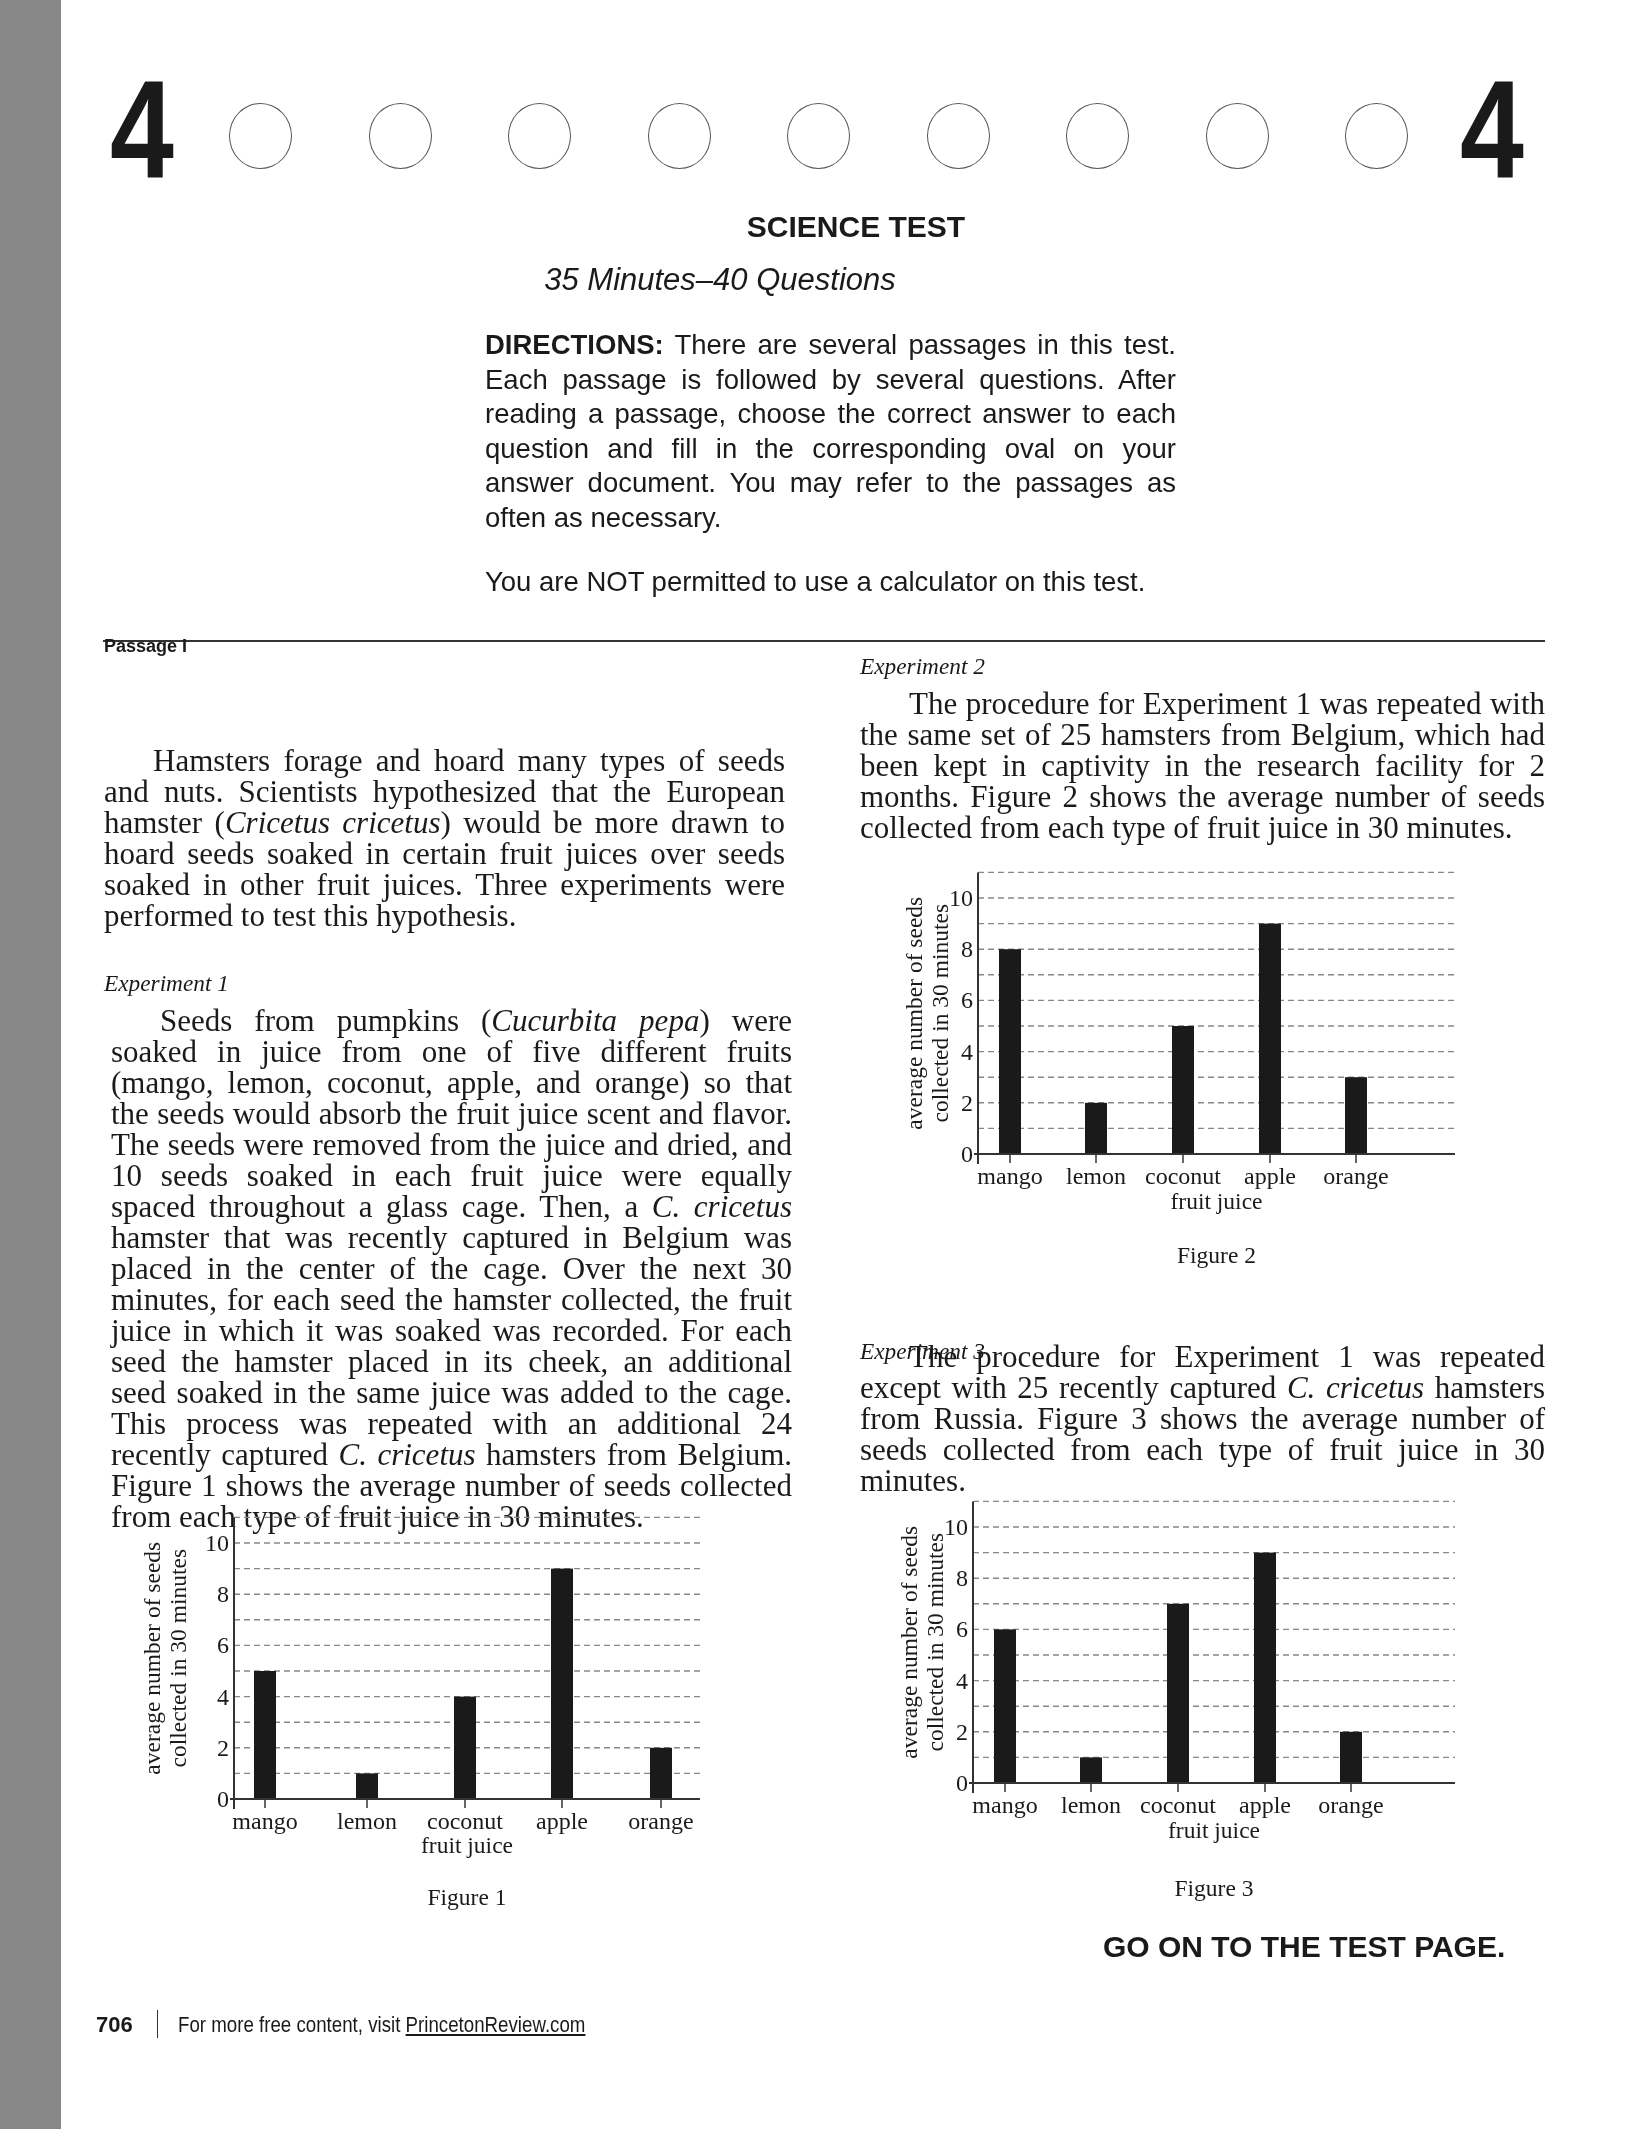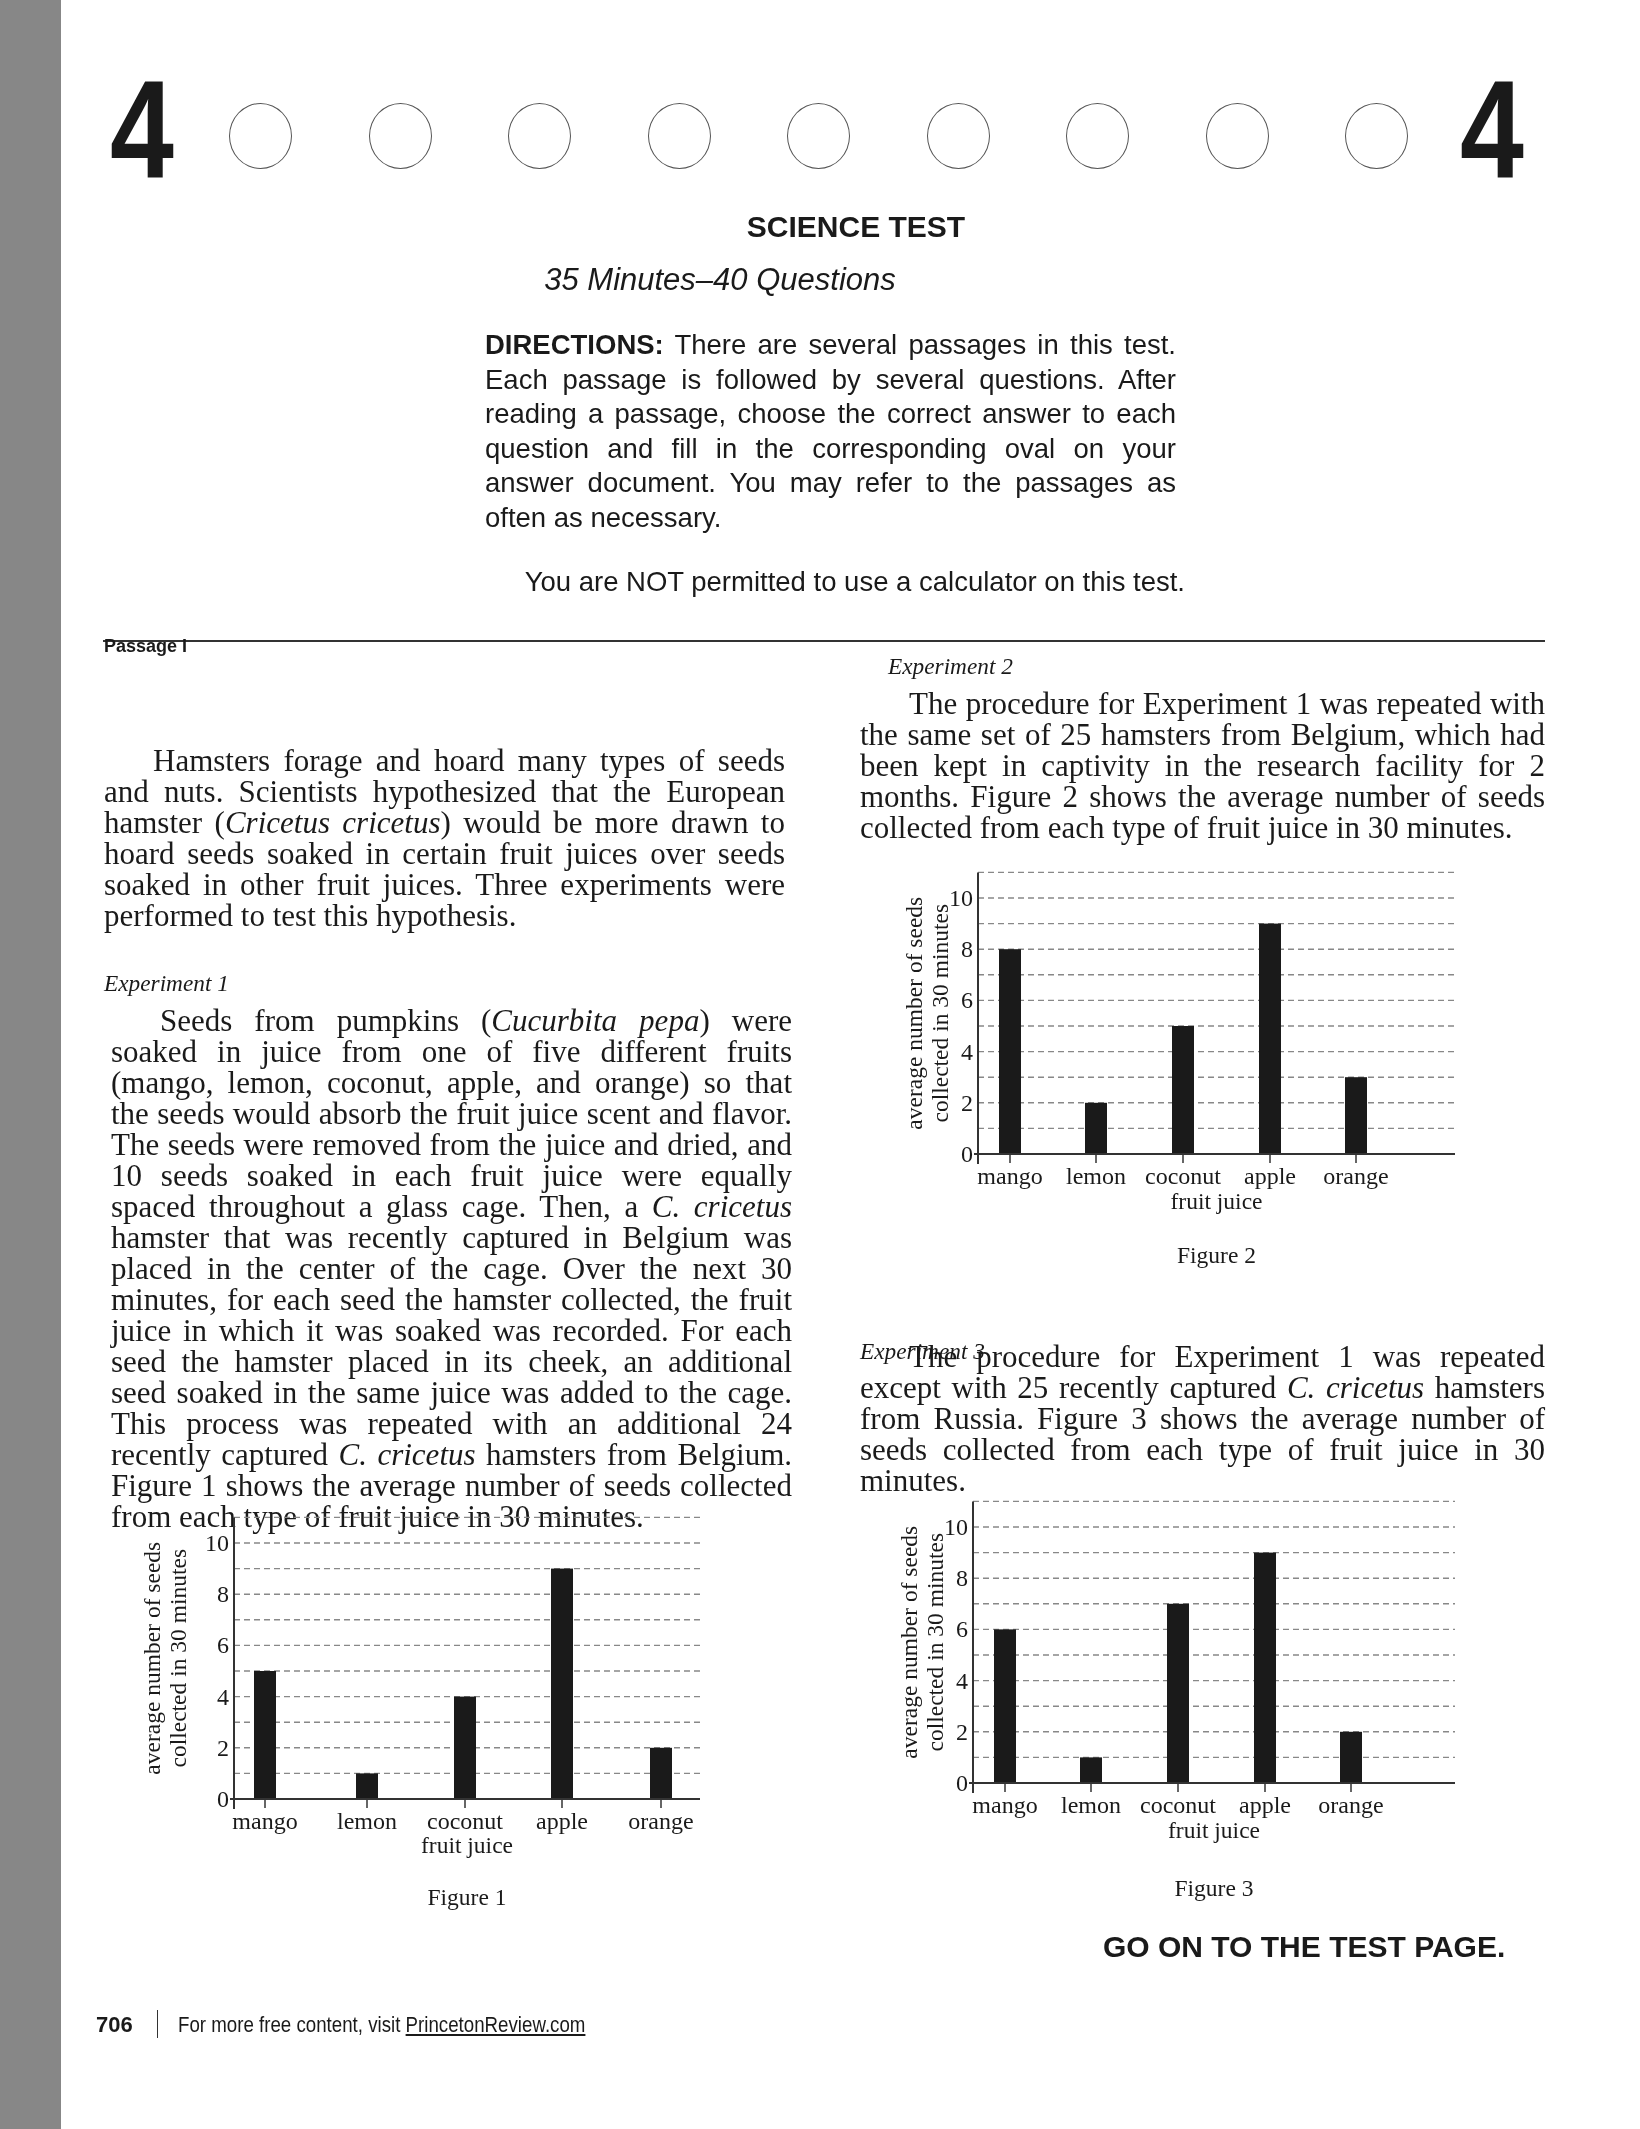--- a/index.html
+++ b/index.html
@@ -6,21 +6,21 @@
   body { width:1640px; height:2129px; position:relative; background:#fff; overflow:hidden;
          font-family:"Liberation Serif", serif; color:#1a1a1a; }
   .sidebar { position:absolute; left:0; top:0; width:61px; height:2129px; background:#878787; }
   .bignum { position:absolute; top:60px; font-family:"Liberation Sans", sans-serif; font-weight:bold;
             font-size:140px; line-height:1; transform:scaleX(0.82); transform-origin:left top; color:#1a1a1a; }
   .oval { position:absolute; top:103px; width:63px; height:66px; border:1.4px solid #555; border-radius:50%; box-sizing:border-box; }
   .sans { font-family:"Liberation Sans", sans-serif; }
   .title { position:absolute; left:0; width:1640px; text-align:center; top:210px; font-size:30px; font-weight:bold;padding-left:36px; }
   .subtitle { position:absolute; left:0; width:1440px; text-align:center; top:262px; font-size:31px; font-style:italic; }
   .directions { position:absolute; left:485px; width:691px; top:328px; font-size:27.5px; line-height:34.5px; text-align:justify; }
-  .calc { position:absolute; left:485px; width:700px; top:566px; font-size:27.5px;text-align:right; }
+  .calc { position:absolute; left:485px; width:700px; top:566px; font-size:27.5px; }
   .rule { position:absolute; left:103px; width:1442px; top:640px; height:0; border-top:2px solid #333; }
   .passage-title { position:absolute; left:104px; top:636px; font-size:18px; font-weight:bold; }
   .col { position:absolute; font-size:31px; line-height:31px; text-align:justify; }
   .col p { margin:0; text-indent:49px; }
   .exp-label { position:absolute; font-size:23.3px; font-style:italic; }
   .next { position:absolute; left:1103px; top:1930px; font-size:30px; font-weight:bold; }
   .footer-num { position:absolute; left:96px; top:2012px; font-size:22px; font-weight:bold; }
   .footer-sep { position:absolute; left:157px; top:2010px; width:1px; height:28px; background:#333; }
   .footer-text { position:absolute; left:178px; top:2012px; font-size:22px; transform:scaleX(0.85); transform-origin:left top; }
   .footer-text a { color:#1a1a1a; text-decoration:underline; }
@@ -58,21 +58,21 @@
 
 <div class="col" style="left:104px; top:745px; width:681px;">
   <p><span>Hamsters forage and hoard many types of seeds and nuts. Scientists hypothesized that the European hamster (</span><i>Cricetus cricetus</i><span>) would be more drawn to hoard seeds soaked in certain fruit juices over seeds soaked in other fruit juices. Three experiments were performed to test this hypothesis.</span></p>
 </div>
 
 <div class="exp-label" style="left:104px; top:970px;">Experiment 1</div>
 <div class="col" style="left:104px; top:1005px; width:681px;margin-left:7px;">
   <p><span>Seeds from pumpkins (</span><i>Cucurbita pepa</i><span>) were soaked in juice from one of five different fruits (mango, lemon, coconut, apple, and orange) so that the seeds would absorb the fruit juice scent and flavor. The seeds were removed from the juice and dried, and 10 seeds soaked in each fruit juice were equally spaced throughout a glass cage. Then, a </span><i>C. cricetus</i><span> hamster that was recently captured in Belgium was placed in the center of the cage. Over the next 30 minutes, for each seed the hamster collected, the fruit juice in which it was soaked was recorded. For each seed the hamster placed in its cheek, an additional seed soaked in the same juice was added to the cage. This process was repeated with an additional 24 recently captured </span><i>C. cricetus</i><span> hamsters from Belgium. Figure 1 shows the average number of seeds collected from each type of fruit juice in 30 minutes.</span></p>
 </div>
 
-<div class="exp-label" style="left:860px; top:653px;margin-left:28px;">Experiment 2</div>
+<div class="exp-label" style="left:860px; top:653px;">Experiment 2</div>
 <div class="col" style="left:860px; top:688px; width:685px;">
   <p>The procedure for Experiment 1 was repeated with the same set of 25 hamsters from Belgium, which had been kept in captivity in the research facility for 2 months. Figure 2 shows the average number of seeds collected from each type of fruit juice in 30 minutes.</p>
 </div>
 
 <div class="exp-label" style="left:860px; top:1338px;">Experiment 3</div>
 <div class="col" style="left:860px; top:1341px; width:685px;">
   <p><span>The procedure for Experiment 1 was repeated except with 25 recently captured </span><i>C. cricetus</i><span> hamsters from Russia. Figure 3 shows the average number of seeds collected from each type of fruit juice in 30 minutes.</span></p>
 </div>
 
 <svg class="chart" id="chart-svg" width="1640" height="2129">

